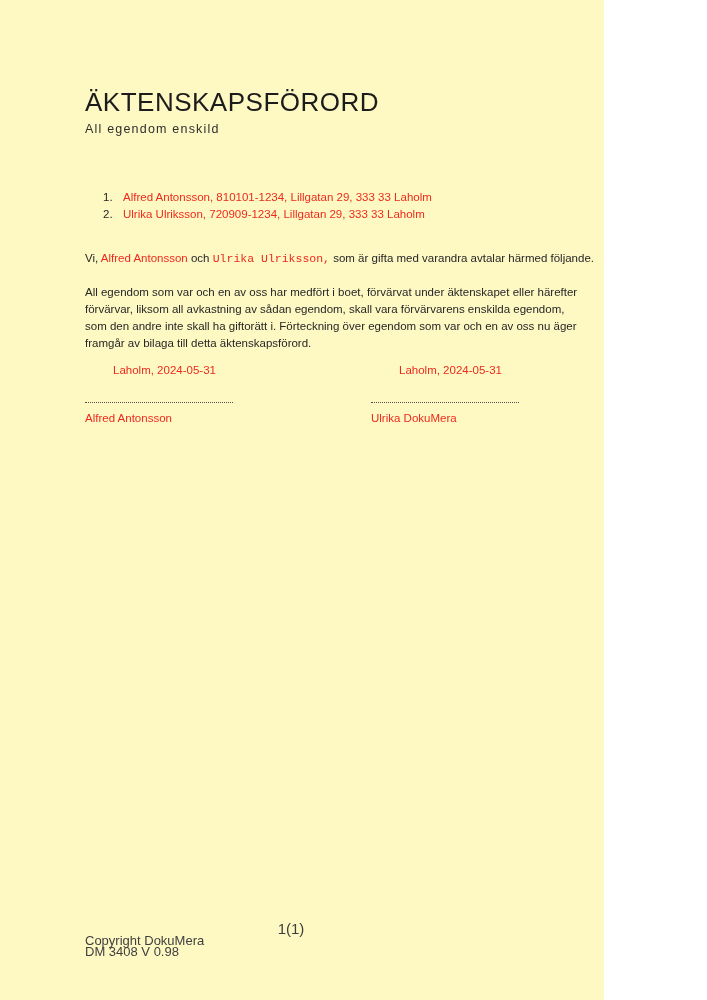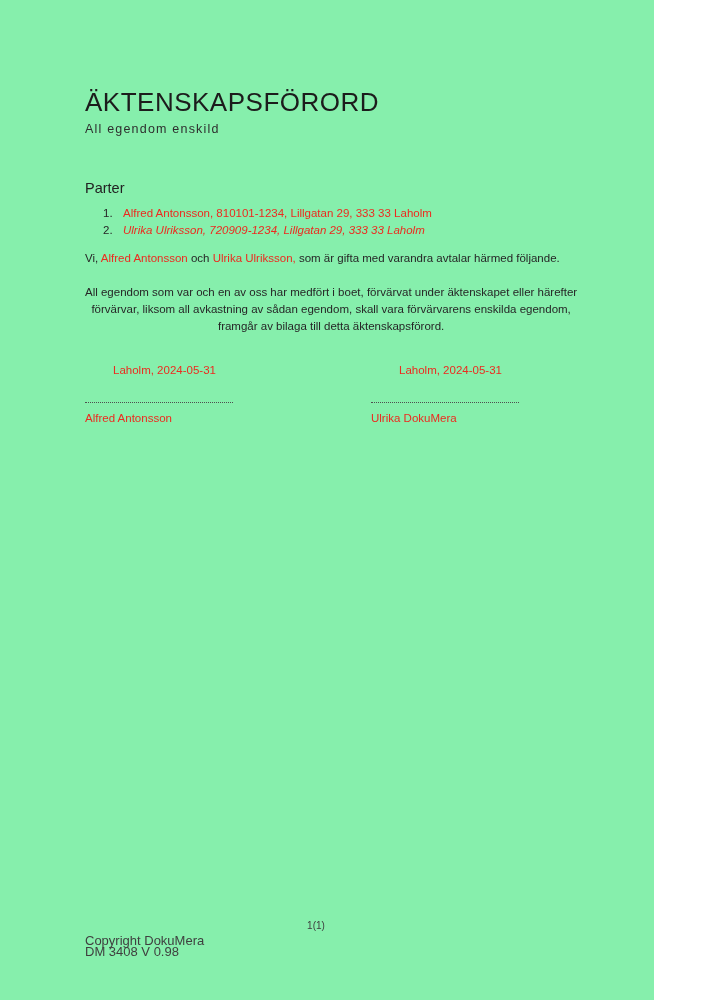--- a/index.html
+++ b/index.html
@@ -1,21 +1,21 @@
 <!DOCTYPE html>
 <html><head>
 <meta charset="utf-8">
 <style>
   * { margin: 0; padding: 0; box-sizing: border-box; }
   html, body { background: #ffffff; }
   .page {
     position: relative;
-    width: 654px;
+    width: 604px;
     height: 1000px;
-    background: #86efac;
+    background: #fef9c3;
     font-family: "Liberation Sans", sans-serif;
     color: #262626;
     overflow: hidden;
   }
 
   
   .title-block { position: absolute; left: 85px; top: 89px; }
   .doc-title {
     font-size: 26px;
     font-weight: 400;
@@ -67,21 +67,21 @@
   }
 
   
   .body-paragraph {
     position: absolute;
     left: 85px;
     top: 284px;
     font-size: 11.5px;
     line-height: 17px;
   }
-  .body-line { white-space: nowrap; text-align: center; }
+  .body-line { white-space: nowrap; }
 
   
   .sig-block { position: absolute; top: 364px; }
   .sig-block.left { left: 85px; }
   .sig-block.right { left: 371px; }
   .sig-date { font-size: 11.5px; line-height: 13px; white-space: nowrap; margin-left: 28px; }
   .sig-line {
     margin-top: 25px;
     width: 148px;
     height: 1px;
@@ -89,21 +89,21 @@
   }
   .sig-name { margin-top: 9px; font-size: 11.5px; white-space: nowrap; }
 
   
   .page-number {
     position: absolute;
     top: 920px;
     left: 0;
     right: 22px;
     text-align: center;
-    font-size: 10px;
+    font-size: 15px;
     color: #3d3d3d;
   }
   .copyright-block {
     position: absolute;
     left: 85px;
     top: 936px;
     font-size: 13px;
     line-height: 10.5px;
     color: #3f3f3f;
   }
@@ -112,38 +112,38 @@
 <body>
 
 <div class="page">
 
   <div class="title-block">
     <div class="doc-title">ÄKTENSKAPSFÖRORD</div>
     <div class="doc-subtitle">All egendom enskild</div>
   </div>
 
   <div class="parter-section">
-    <div class="parter-heading">Parter</div>
     <div class="party-list">
       <div class="party-row">
         <span class="party-number">1.</span>
         <span class="party-text red" style="color: rgb(237, 42, 31);">Alfred Antonsson, 810101-1234, Lillgatan 29, 333 33 Laholm</span>
       </div>
       <div class="party-row">
         <span class="party-number">2.</span>
-        <span class="party-text red" style="color: rgb(237, 42, 31); font-style: italic;">Ulrika Ulriksson, 720909-1234, Lillgatan 29, 333 33 Laholm</span>
+        <span class="party-text red" style="color: rgb(237, 42, 31);">Ulrika Ulriksson, 720909-1234, Lillgatan 29, 333 33 Laholm</span>
       </div>
     </div>
   </div>
 
-  <div class="intro-paragraph"><span>Vi, </span><span class="red" style="color: rgb(237, 42, 31);">Alfred Antonsson</span><span> och </span><span class="red" style="color: rgb(237, 42, 31);">Ulrika Ulriksson,</span><span> som är gifta med varandra avtalar härmed följande.</span></div>
+  <div class="intro-paragraph"><span>Vi, </span><span class="red" style="color: rgb(237, 42, 31);">Alfred Antonsson</span><span> och </span><span class="red" style="color: rgb(237, 42, 31); font-family: Liberation Mono, monospace;">Ulrika Ulriksson,</span><span> som är gifta med varandra avtalar härmed följande.</span></div>
 
   <div class="body-paragraph">
     <div class="body-line">All egendom som var och en av oss har medfört i boet, förvärvat under äktenskapet eller härefter</div>
     <div class="body-line">förvärvar, liksom all avkastning av sådan egendom, skall vara förvärvarens enskilda egendom,</div>
+    <div class="body-line">som den andre inte skall ha giftorätt i. Förteckning över egendom som var och en av oss nu äger</div>
     <div class="body-line">framgår av bilaga till detta äktenskapsförord.</div>
   </div>
 
   <div class="sig-block left">
     <div class="sig-date red" style="color: rgb(237, 42, 31);">Laholm, 2024-05-31</div>
     <div class="sig-line"></div>
     <div class="sig-name red" style="color: rgb(237, 42, 31);">Alfred Antonsson</div>
   </div>
 
   <div class="sig-block right">

